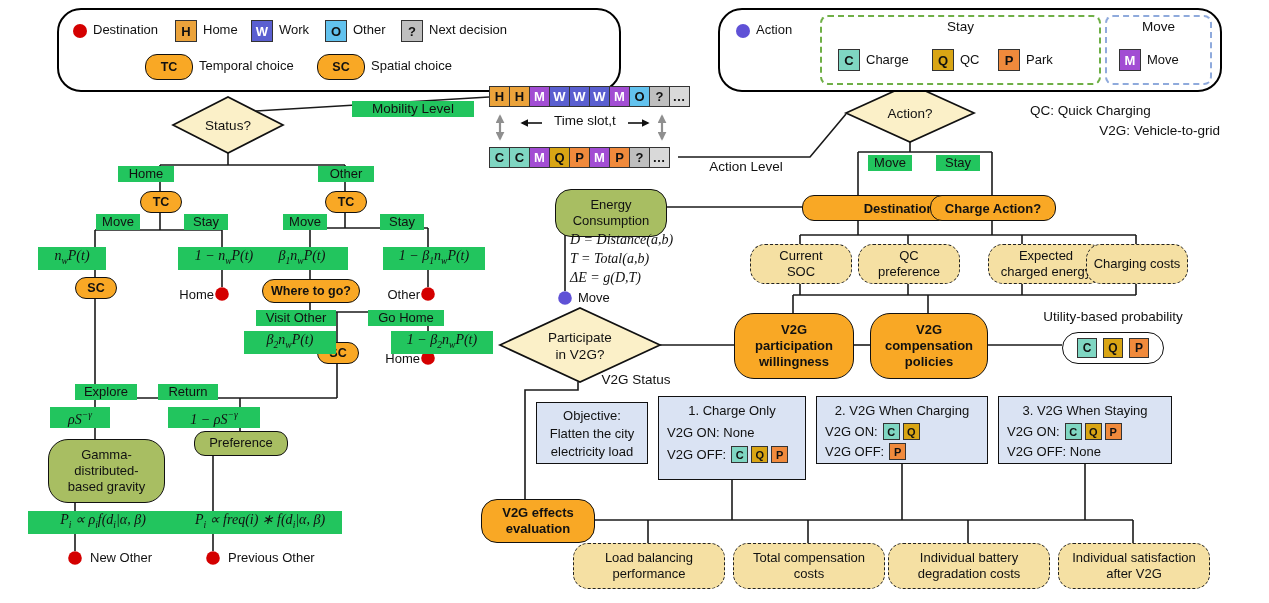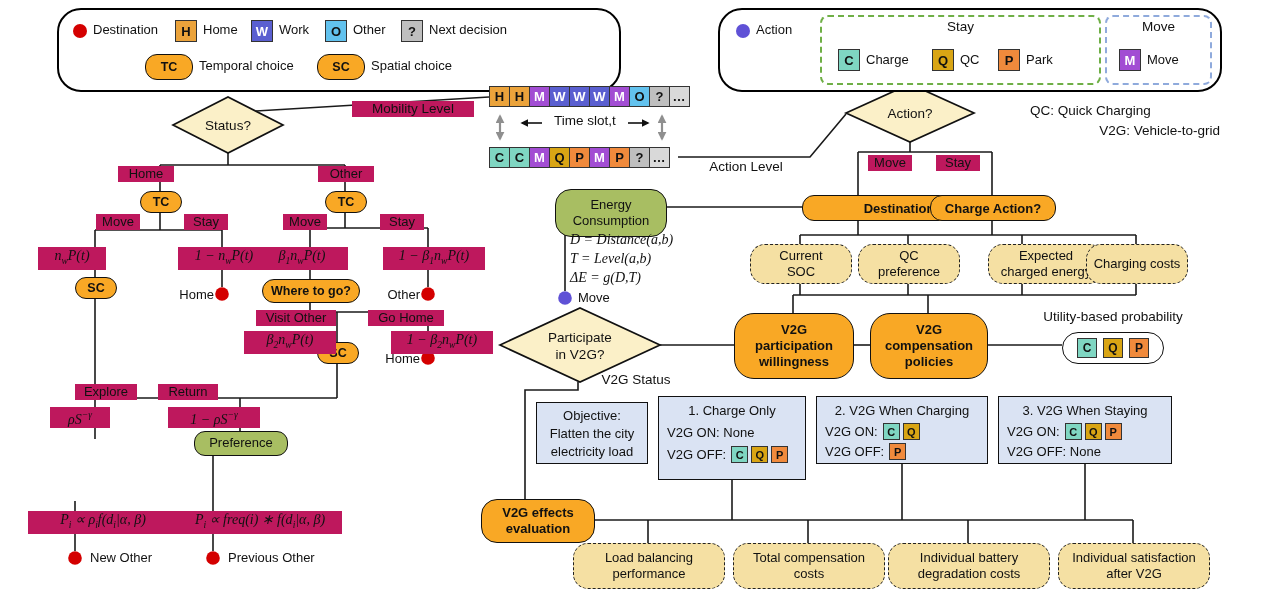--- a/index.html
+++ b/index.html
@@ -1,20 +1,20 @@
 <!DOCTYPE html>
 <html><head>
 <meta charset="utf-8">
 <style>
   html,body{margin:0;padding:0;background:#fff;font-family:"Liberation Sans",sans-serif;color:#111;}
   #fig{position:relative;width:1269px;height:603px;background:#fff;overflow:hidden;}
   svg.layer{position:absolute;left:0;top:0;z-index:1;}
   .abs{position:absolute;z-index:2;}
   .lbl{position:absolute;z-index:3;font-size:13px;line-height:16px;text-align:center;}
-  .wbg{background:#be185d;padding:0 2px;}
+  .wbg{background:#22c55e;padding:0 2px;}
   .left-al{text-align:left;}
   .right-al{text-align:right;}
   .big{font-size:13.5px;}
   .formula{position:absolute;z-index:3;font-family:"Liberation Serif",serif;font-style:italic;font-size:14px;line-height:17px;text-align:center;}
   .formula sub,.formula sup{font-size:9.5px;}
   .chip{display:inline-flex;align-items:center;justify-content:center;width:21px;height:21px;border:1.3px solid #333;box-sizing:border-box;font-weight:bold;font-size:13px;background:#eee;flex:0 0 auto;}
   .seq{position:absolute;z-index:2;display:flex;}
   .seq .chip{margin-right:-1px;}
   .chips{display:inline-flex;gap:3px;align-items:center;}
   .chips .chip{width:17px;height:17px;font-size:11px;}
@@ -229,34 +229,37 @@
   <div class="lbl wbg" style="left:256px;top:310px;width:76px;">Visit Other</div>
   <div class="lbl wbg" style="left:368px;top:310px;width:72px;">Go Home</div>
   <div class="formula wbg" style="left:244px;top:331px;width:88px;">β<sub>2</sub>n<sub>w</sub>P(t)</div>
   <div class="formula wbg" style="left:391px;top:331px;width:98px;">1 − β<sub>2</sub>n<sub>w</sub>P(t)</div>
   <div class="pill" style="left:317px;top:342px;width:40px;height:20px;">SC</div>
   <div class="lbl right-al" style="left:374px;top:351px;width:46px;">Home</div>
   <div class="lbl wbg" style="left:75px;top:384px;width:58px;">Explore</div>
   <div class="lbl wbg" style="left:158px;top:384px;width:56px;">Return</div>
   <div class="formula wbg" style="left:50px;top:407px;width:56px;">ρS<sup>−γ</sup></div>
   <div class="formula wbg" style="left:168px;top:407px;width:88px;">1 − ρS<sup>−γ</sup></div>
+  <div class="gbox" style="left:48px;top:439px;width:115px;height:62px;border-radius:20px;">Gamma-
+distributed-
+based gravity</div>
   <div class="gbox" style="left:194px;top:431px;width:92px;height:23px;border-radius:11px;">Preference</div>
   <div class="formula wbg" style="left:28px;top:511px;width:146px;">P<sub>i</sub> ∝ ρ<sub>i</sub>f(d<sub>i</sub>|α, β)</div>
   <div class="formula wbg" style="left:178px;top:511px;width:160px;">P<sub>i</sub> ∝ freq(i) ∗ f(d<sub>i</sub>|α, β)</div>
   <div class="lbl left-al" style="left:90px;top:550px;width:100px;">New Other</div>
   <div class="lbl left-al" style="left:228px;top:550px;width:120px;">Previous Other</div>
 
   <div class="lbl wbg" style="left:868px;top:155px;width:40px;">Move</div>
   <div class="lbl wbg" style="left:936px;top:155px;width:40px;">Stay</div>
   <div class="pill" style="left:802px;top:195px;width:112px;height:24px;font-size:13px;padding-left:44px;">Destination?</div>
   <div class="pill" style="left:930px;top:195px;width:124px;height:24px;font-size:13px;">Charge Action?</div>
   <div class="gbox" style="left:555px;top:189px;width:110px;height:46px;">Energy
 Consumption</div>
   <div class="formula left-al" style="left:570px;top:231px;width:140px;text-align:left;">D = Distance(a,b)</div>
-  <div class="formula left-al" style="left:570px;top:250px;width:140px;text-align:left;">T = Level(a,b)</div>
+  <div class="formula left-al" style="left:570px;top:250px;width:140px;text-align:left;">T = Total(a,b)</div>
   <div class="formula left-al" style="left:570px;top:269px;width:140px;text-align:left;">ΔE = g(D,T)</div>
   <div class="lbl left-al" style="left:578px;top:290px;width:60px;">Move</div>
 
   <div class="tan" style="left:750px;top:244px;width:100px;height:38px;">Current
 SOC</div>
   <div class="tan" style="left:858px;top:244px;width:100px;height:38px;">QC
 preference</div>
   <div class="tan" style="left:988px;top:244px;width:114px;height:38px;border-radius:15px;">Expected
 charged energy</div>
   <div class="tan" style="left:1086px;top:244px;width:100px;height:38px;">Charging costs</div>

